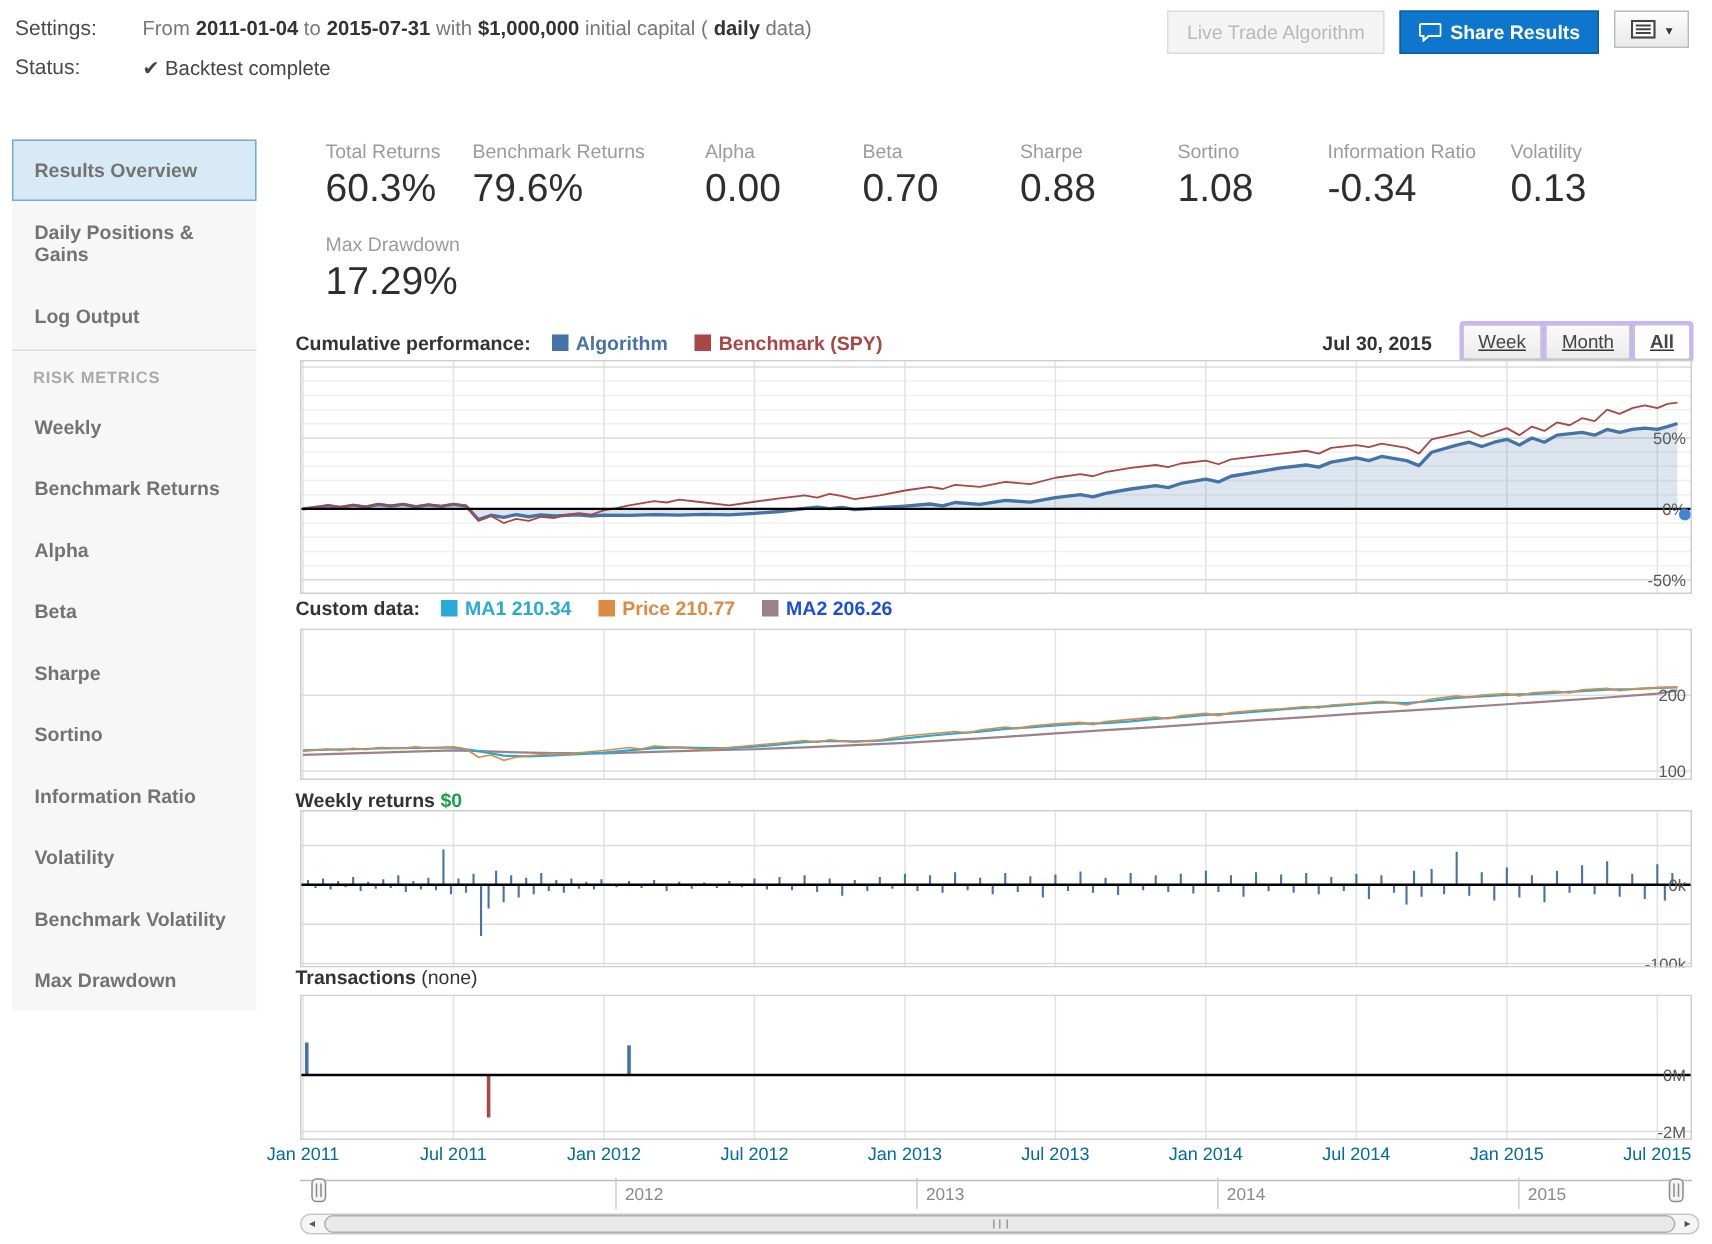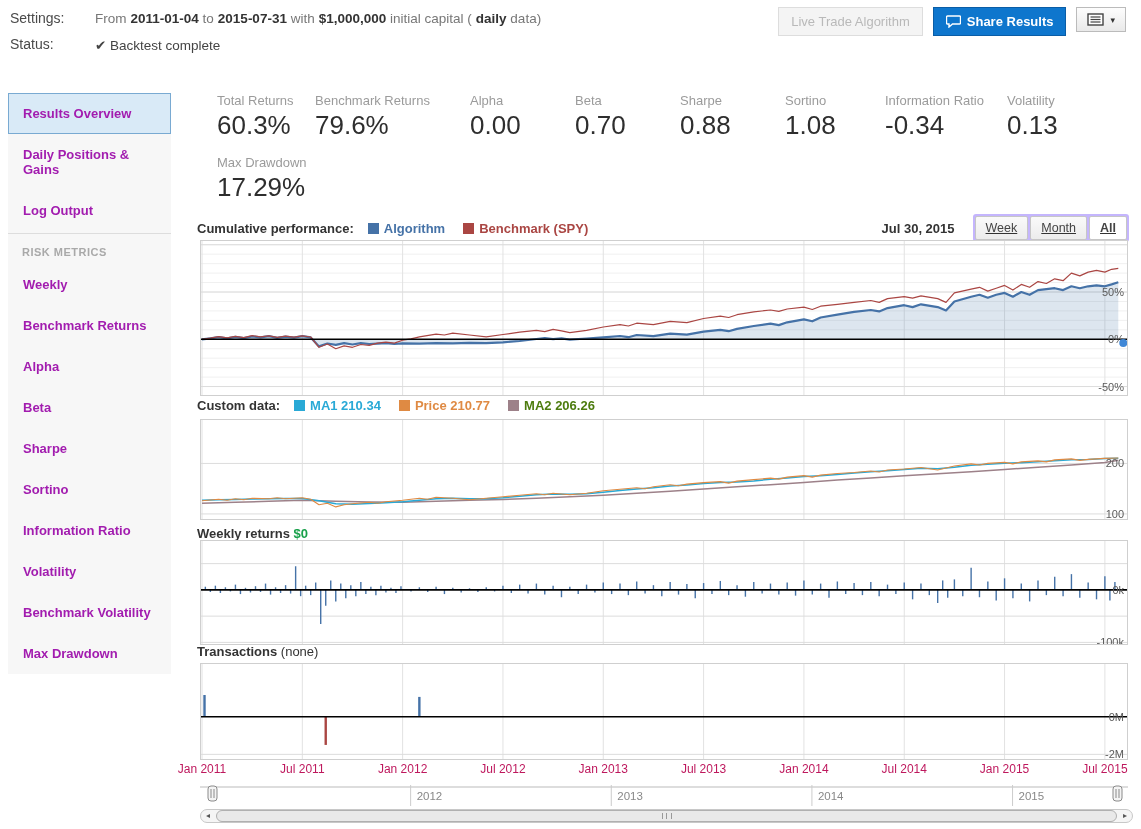--- a/index.html
+++ b/index.html
@@ -17,21 +17,21 @@
   #status-text{color:#444;font-size:13.5px;padding-top:1px;}
   #header-buttons{right:15px;top:7px;display:flex;gap:10px;align-items:flex-start;}
   .btn{font-size:13px;border-radius:0;padding:6px 12px;cursor:pointer;white-space:nowrap;}
   .btn-disabled{background:#f4f4f4;border:1px solid #ddd;color:#b9b9b9;}
   .btn-primary{background:#0e76cd;border:1px solid #0a5da6;color:#fff;display:flex;align-items:center;gap:6px;font-weight:bold;}
   .btn-menu{background:linear-gradient(#fdfdfd,#e9e9e9);border:1px solid #bbb;display:flex;align-items:center;gap:6px;padding:5px 10px;}
   .caret{font-size:9px;color:#333;}
 
   
   #sidebar{left:8px;top:93px;width:163px;background:#f7f7f7;}
-  .side-item{padding:12px 14px;font-size:13px;font-weight:bold;color:#a21caf;cursor:pointer;border:1px solid transparent;}
+  .side-item{padding:12px 14px;font-size:13px;font-weight:bold;color:#737373;cursor:pointer;border:1px solid transparent;}
   .side-item.active{background:#d9eaf7;border:1px solid #79aad2;}
   .side-sep{border-top:1px solid #ddd;margin:2px 0;}
   .side-section{padding:10px 14px 6px 14px;font-size:11px;font-weight:bold;color:#a9a9a9;letter-spacing:.5px;}
 
   
   #stats{left:217px;top:93px;}
   #stats-row1{display:flex;}
   .stat{margin:0;}
   .stat .lbl{font-size:13px;color:#9b9b9b;margin-bottom:2px;}
   .stat .val{font-size:26px;color:#2e2e2e;}
@@ -50,21 +50,21 @@
              background:linear-gradient(#fafafa,#ececec);cursor:pointer;}
   .range-btn.active{background:#fff;font-weight:bold;}
   #custom-header{left:197px;top:398px;display:flex;align-items:center;}
   #weekly-header{left:197px;top:526px;}
   #weekly-header .pos{color:#18a04a;}
   #trans-header{left:197px;top:644px;}
   #trans-header .plain{font-weight:normal;}
 
   svg.chart{position:absolute;background:#fff;}
   #xaxis{left:200px;top:762px;width:928px;height:16px;}
-  #xaxis span{position:absolute;font-size:12px;color:#be185d;transform:translateX(-50%);white-space:nowrap;}
+  #xaxis span{position:absolute;font-size:12px;color:#0369a1;transform:translateX(-50%);white-space:nowrap;}
 
   
   #scrollbar{left:200px;top:809px;width:933px;height:14px;}
   #sb-track{position:absolute;left:0;top:0;right:0;bottom:0;background:#f5f5f5;border:1px solid #c8c8c8;border-radius:7px;box-sizing:border-box;}
   .sb-arrow{position:absolute;top:1px;width:14px;height:12px;font-size:8px;color:#555;text-align:center;line-height:12px;cursor:pointer;}
   #sb-left{left:1px;}
   #sb-right{right:1px;}
   #sb-thumb{position:absolute;left:16px;right:16px;top:1px;height:10px;background:#e9e9e9;border:1px solid #b0b0b0;border-radius:6px;cursor:grab;}
   #sb-grip{position:absolute;left:50%;top:2px;width:8px;height:6px;transform:translateX(-50%);
            border-left:1px solid #999;border-right:1px solid #999;}
@@ -241,21 +241,21 @@
     <span class="leg-item">
       <span class="swatch" style="background:#29a9d6"></span>
       <span style="color:#29a9d6">MA1 210.34</span>
     </span>
     <span class="leg-item">
       <span class="swatch" style="background:#df8a43"></span>
       <span style="color:#df8a43">Price 210.77</span>
     </span>
     <span class="leg-item">
       <span class="swatch" style="background:#9d8189"></span>
-      <span style="color:#4d7c0f">MA2 206.26</span>
+      <span style="color:#1d4ed8">MA2 206.26</span>
     </span>
   </span>
 </div>
 <svg id="chart-custom" class="chart abs" style="left:200px;top:419px" width="928" height="101">
     <line x1="2" x2="2" y1="0" y2="101" stroke="#e2e2e2" stroke-width="1"></line>
     <line x1="102.32" x2="102.32" y1="0" y2="101" stroke="#e2e2e2" stroke-width="1"></line>
     <line x1="202.64" x2="202.64" y1="0" y2="101" stroke="#e2e2e2" stroke-width="1"></line>
     <line x1="302.96" x2="302.96" y1="0" y2="101" stroke="#e2e2e2" stroke-width="1"></line>
     <line x1="403.28" x2="403.28" y1="0" y2="101" stroke="#e2e2e2" stroke-width="1"></line>
     <line x1="503.59999999999997" x2="503.59999999999997" y1="0" y2="101" stroke="#e2e2e2" stroke-width="1"></line>

